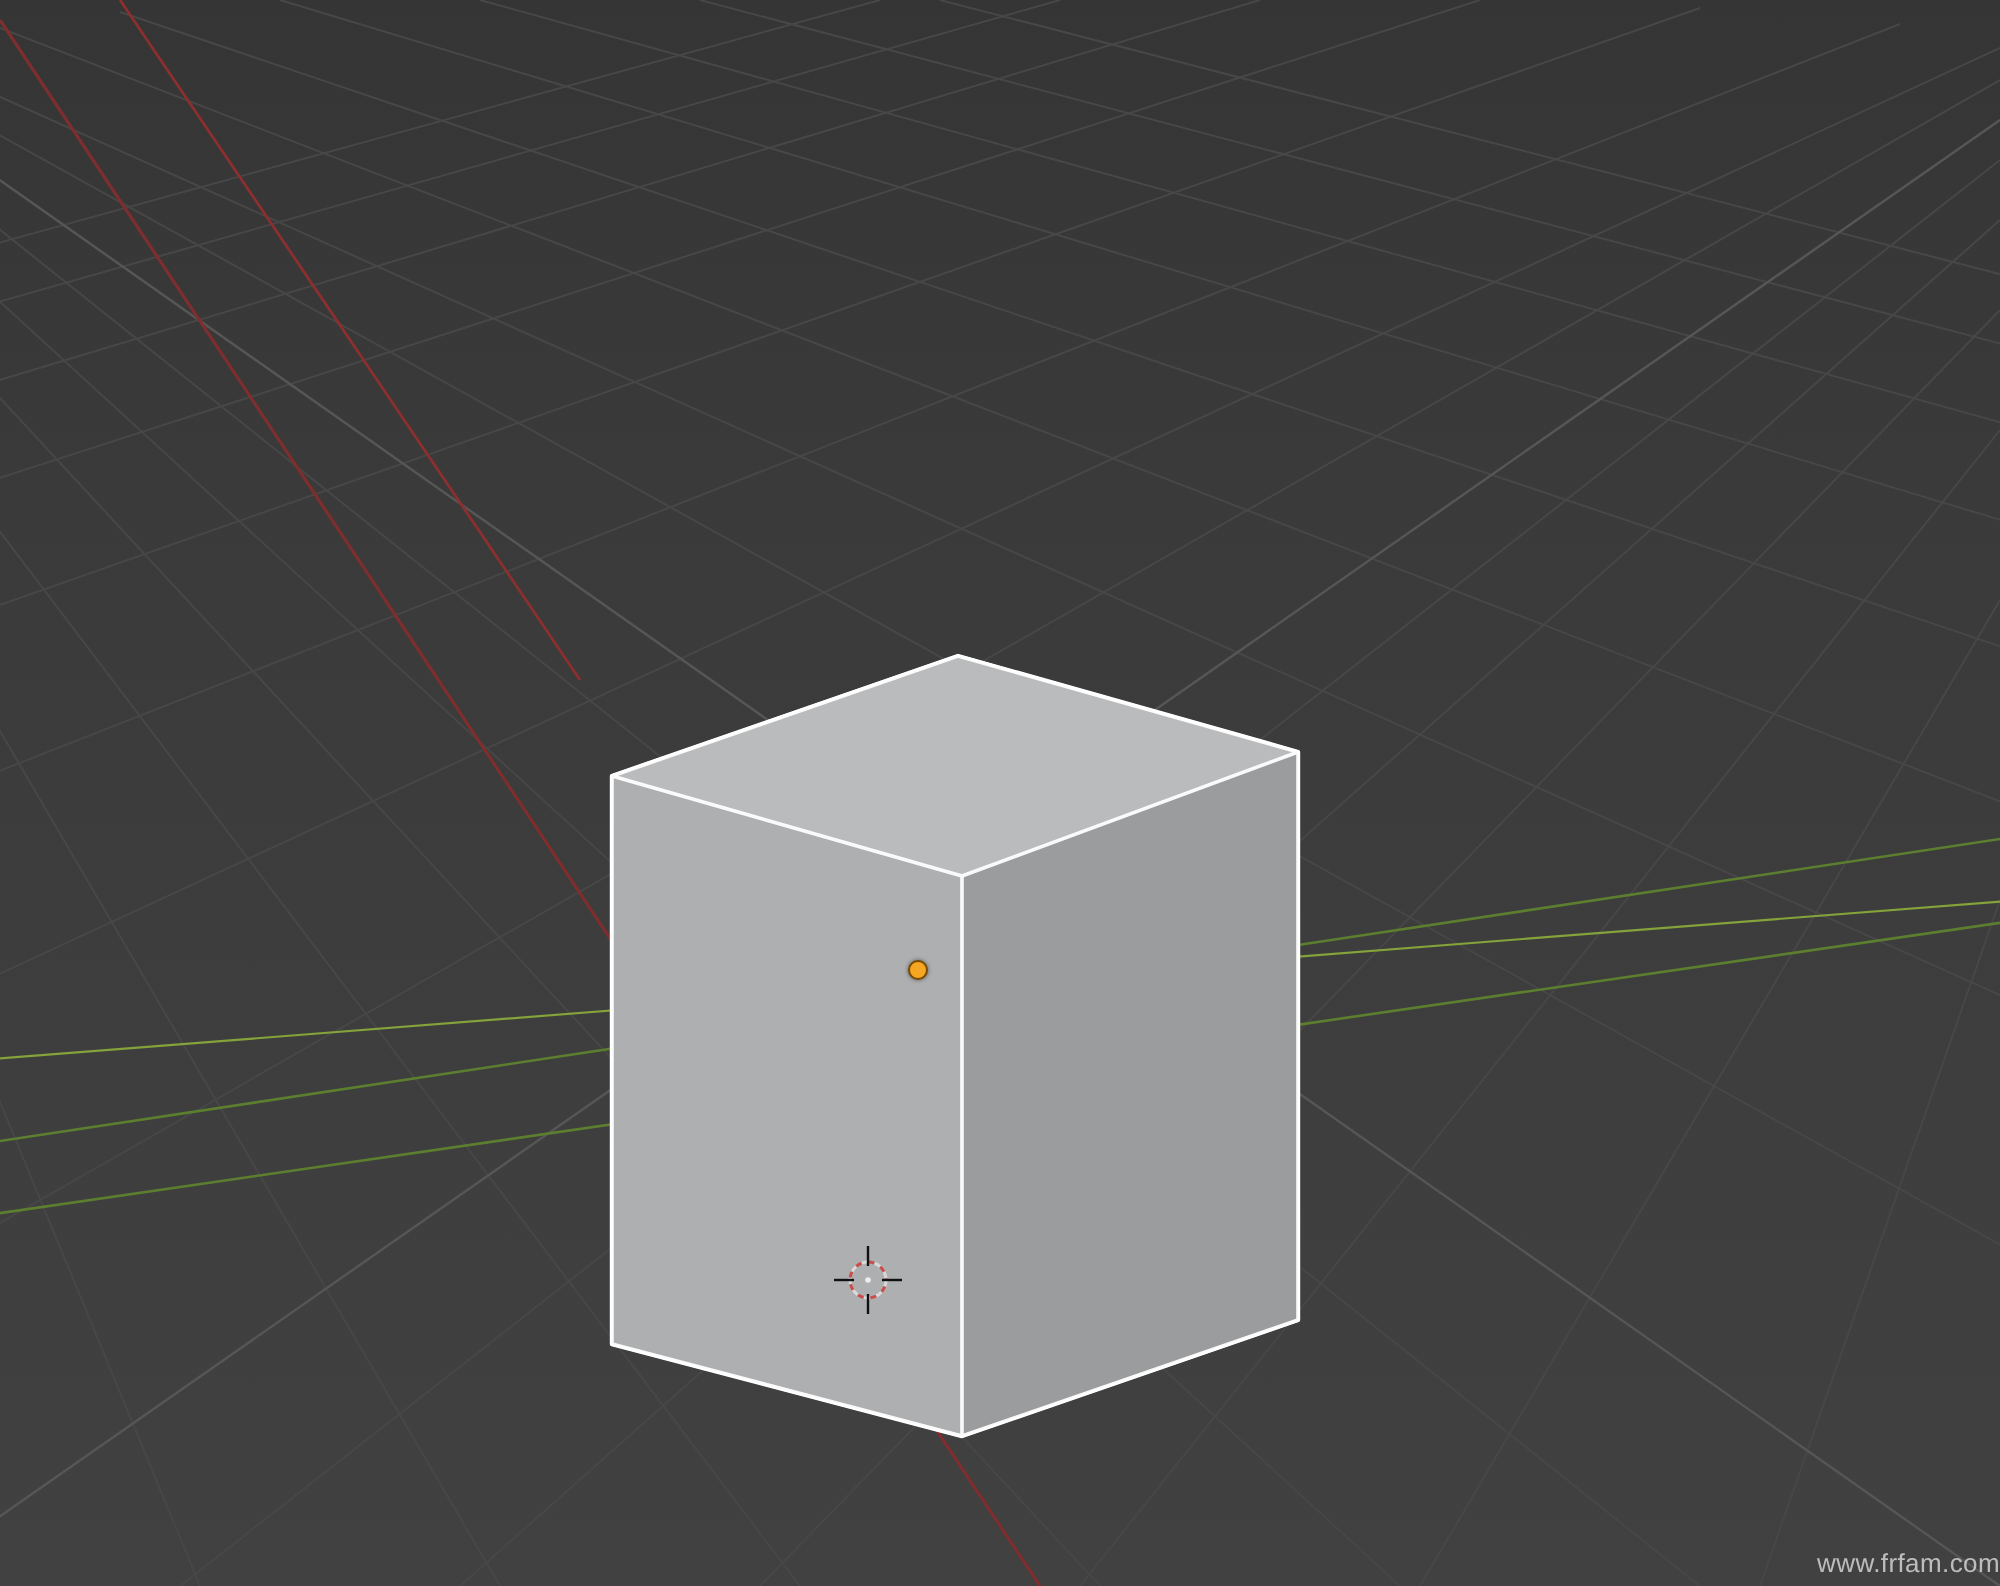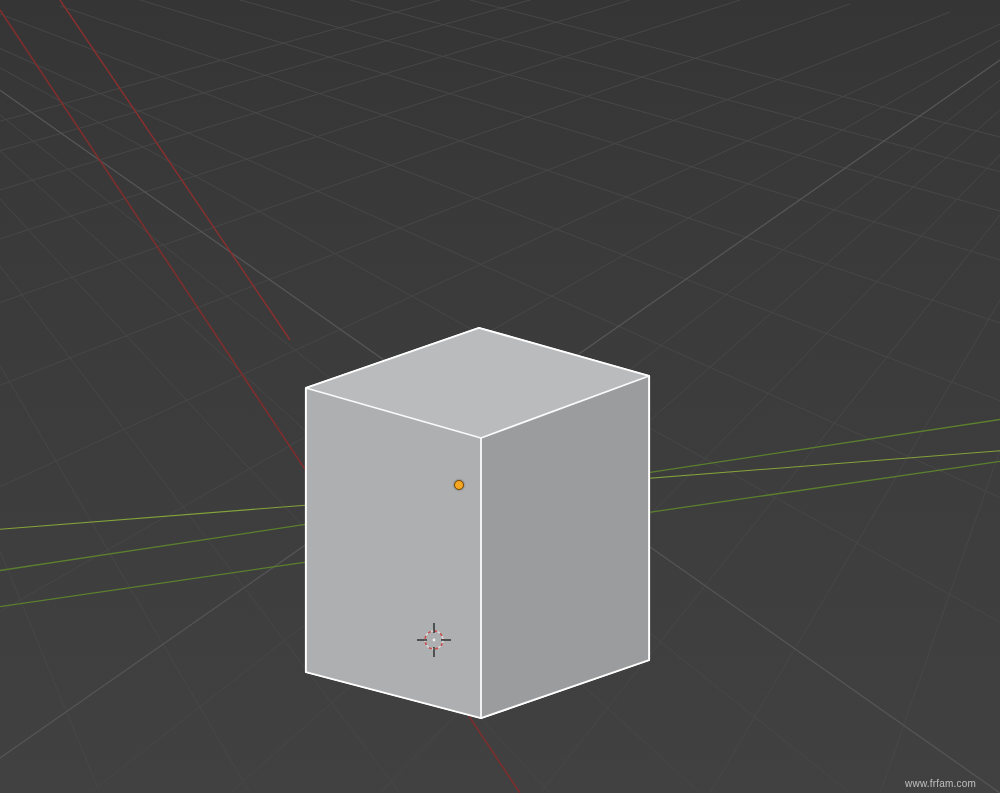--- a/index.html
+++ b/index.html
@@ -41,22 +41,22 @@
     box-shadow: 0 0 2px rgba(0,0,0,.5);
   }
   .cursor3d {
     position: absolute;
     width: 40px;
     height: 40px;
   }
   .watermark {
     position: absolute;
     bottom: 4px;
-    right: 24px;
-    font-size: 10px;
+    right: 0;
+    font-size: 13px;
     color: rgba(255,255,255,0.65);
     letter-spacing: .2px;
   }
 </style>
 </head>
 <body>
 
 <div class="viewport">
 
   <svg class="grid" viewBox="0 0 1000 793">

